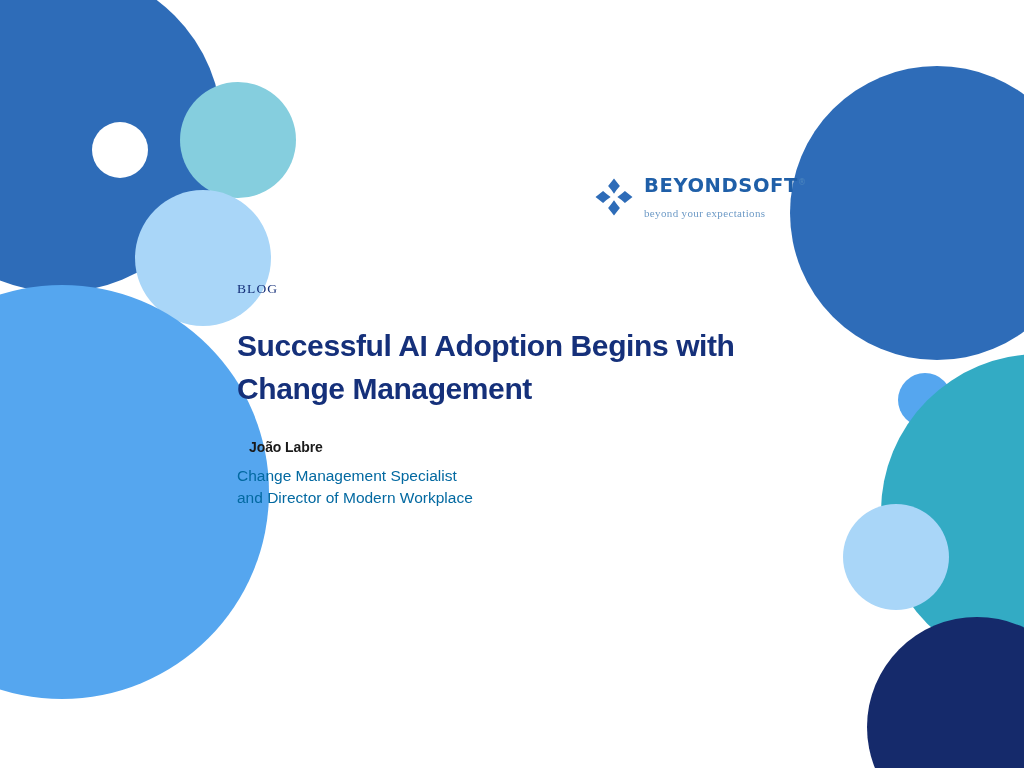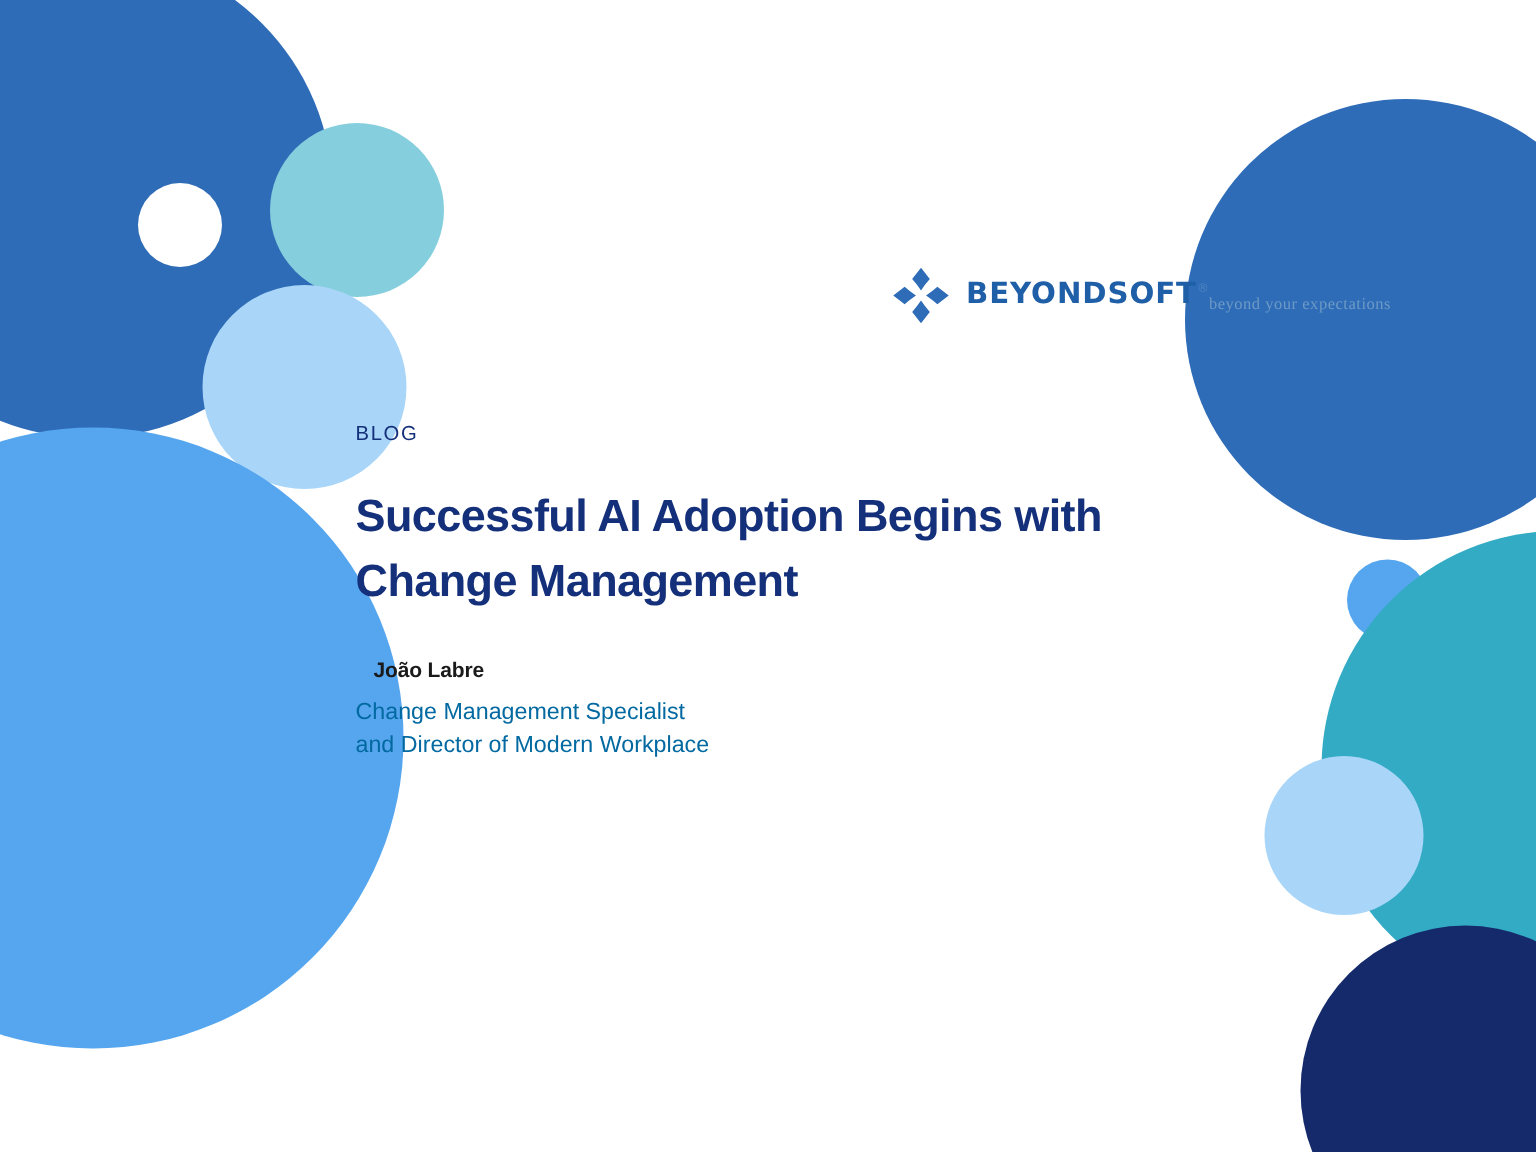--- a/index.html
+++ b/index.html
@@ -39,21 +39,21 @@
     gap: 9px;
   }
   .logo-mark {
     width: 42px;
     height: 42px;
     flex: 0 0 auto;
     display: block;
   }
   .logo-text {
     display: flex;
-    flex-direction: row;
+    flex-direction: column;
     justify-content: flex-start;
     line-height: 1;
   }
   .logo-wordmark {
     font-family: "DejaVu Sans", sans-serif;
     font-size: 19.5px;
     font-weight: bold;
     letter-spacing: 0.6px;
     color: #1F5FA8;
     position: relative;
@@ -145,20 +145,20 @@
         <path d="M6 50 L24 36 Q33 44 42 50 Q33 56 24 64 Z"></path>
       </g>
     </svg>
     <div class="logo-text">
       <div class="logo-wordmark" style="color: rgb(31, 95, 168);"><span>BEYONDSOFT</span><span class="logo-reg">®</span></div>
       <div class="logo-tagline" style="color: rgb(109, 154, 198);">beyond your expectations</div>
     </div>
   </div>
 
   <div class="content">
-    <div class="eyebrow" style="color: rgb(21, 48, 122);">BLOG</div>
+    <div class="eyebrow" style="color: rgb(21, 48, 122); font-family: Liberation Serif, serif;">BLOG</div>
     <h1 class="headline" style="color: rgb(21, 48, 122);">Successful AI Adoption Begins with Change Management</h1>
     <div class="author" style="color: rgb(26, 26, 26);">João Labre</div>
     <div class="role" style="color: #0369a1;">Change Management Specialist
 and Director of Modern Workplace</div>
   </div>
 
 </div>
 
 </body></html>

